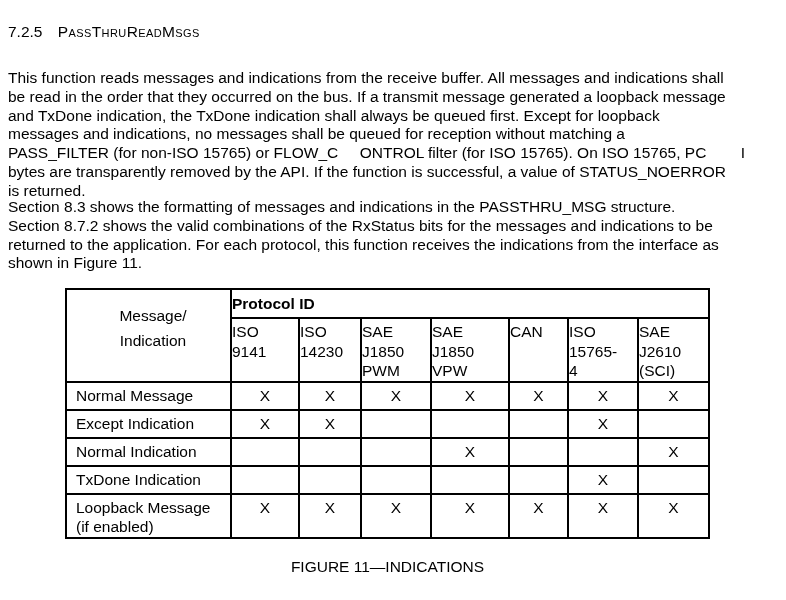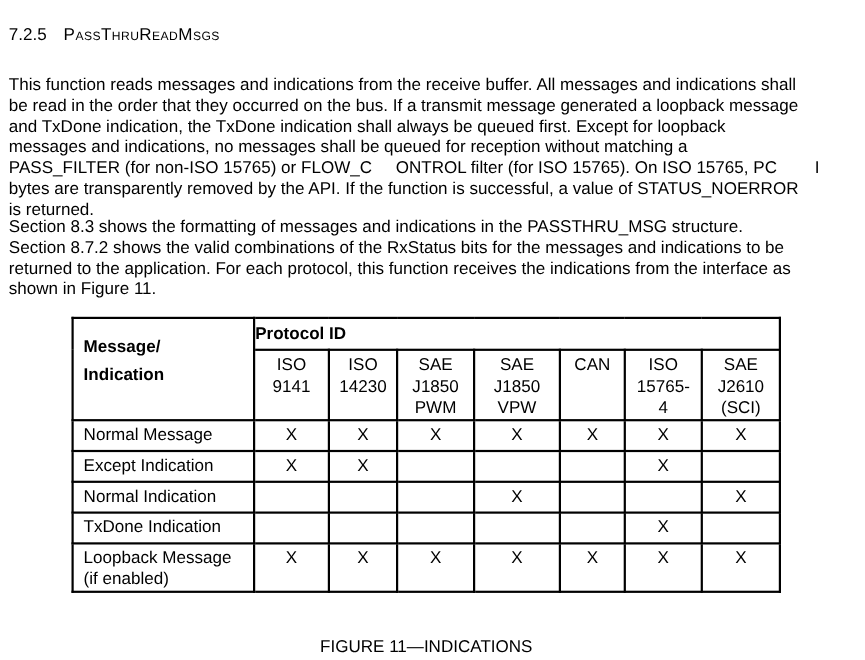--- a/index.html
+++ b/index.html
@@ -36,37 +36,37 @@
     border-collapse: collapse;
     table-layout: fixed;
     width: 645px;
   }
   table.indications th, table.indications td {
     border: 2px solid #000;
     font-size: 15.5px;
     overflow: hidden;
   }
   th.msghead {
-    text-align: left;
+    text-align: center;
     vertical-align: top;
     padding: 13px 0 0 9px;
-    font-weight: bold;
+    font-weight: normal;
     line-height: 25px;
     white-space: pre-line;
   }
   th.protocolhead {
     height: 29px;
     text-align: left;
     vertical-align: middle;
     font-weight: bold;
     font-size: 16px;
   }
   th.colhead {
     height: 58px;
-    text-align: center;
+    text-align: left;
     vertical-align: top;
     padding-top: 3px;
     font-weight: normal;
     line-height: 19.5px;
     white-space: pre-line;
   }
   tr.bodyrow { height: 28px; margin-top: 16px; }
   tr.bodyrow.tall { height: 30px; }
   td.rowlabel {
     text-align: left;
@@ -75,21 +75,21 @@
     line-height: 19.5px;
     white-space: pre-line;
   }
   td.markcell {
     text-align: center;
     vertical-align: top;
     padding-top: 4px;
     line-height: 18px;
   }
   .figure-caption {
-    position: absolute; top: 580px; left: 65px; width: 645px;
+    position: absolute; top: 558px; left: 65px; width: 645px;
     text-align: center;
     font-size: 15.5px;
   }
 </style>
 </head>
 <body>
 
 <div class="heading">
   <span class="section-number">7.2.5</span>
   <span class="section-title">PassThruReadMsgs</span>

